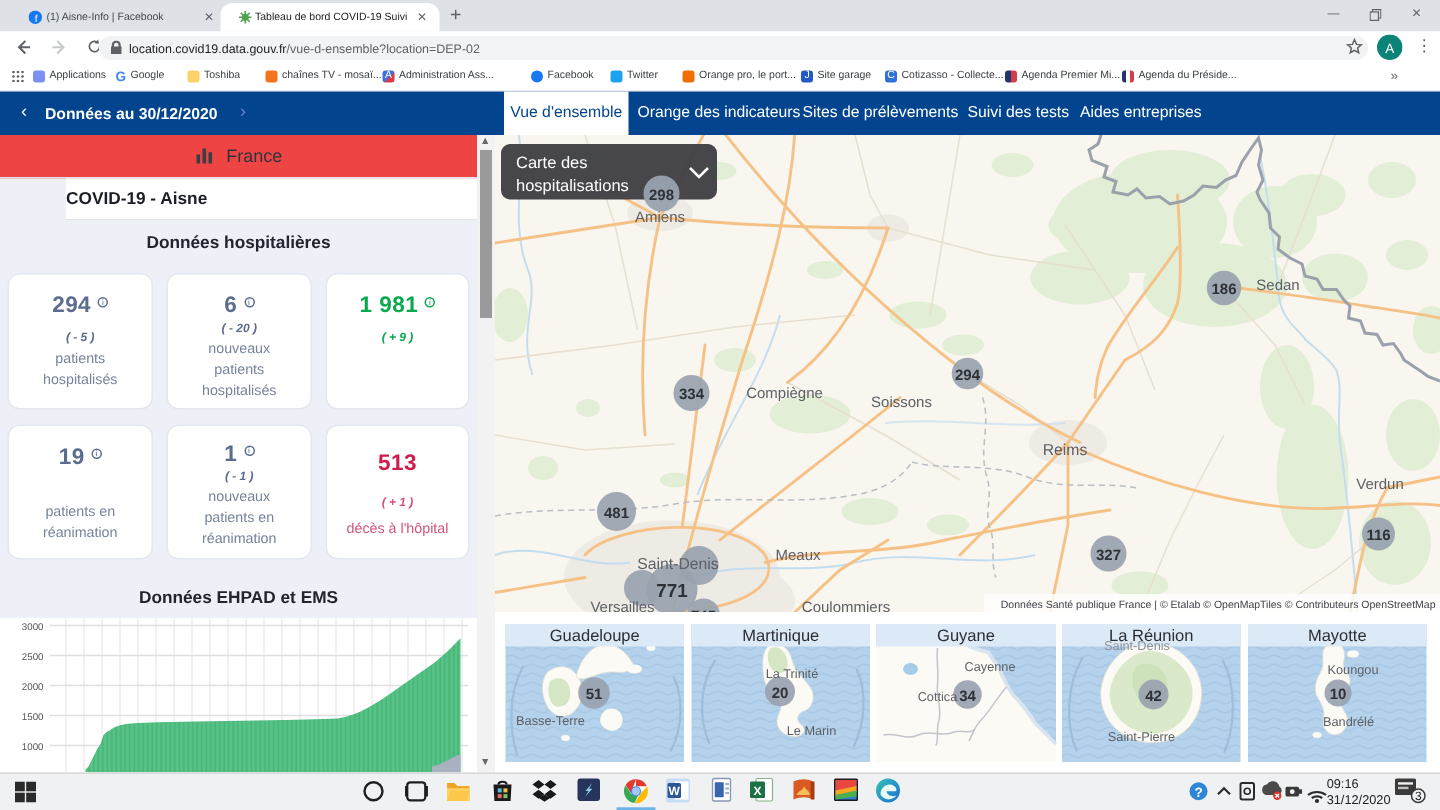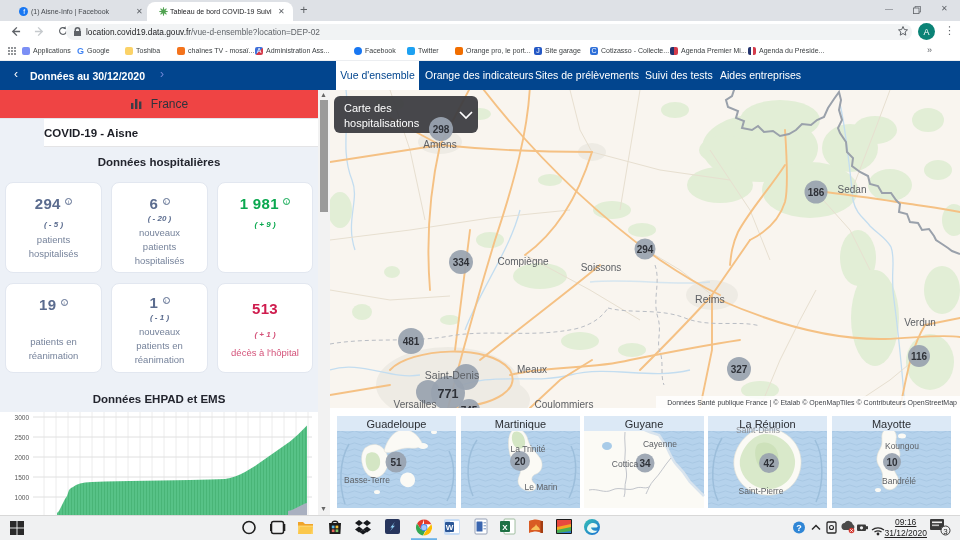--- a/index.html
+++ b/index.html
@@ -44,21 +44,21 @@
 .cc{position:absolute;left:0;width:100%;text-align:center;}
 .info{font-size:5.5px;vertical-align:5px;border:1px solid currentColor;border-radius:50%;width:7px;height:7px;display:inline-block;line-height:7px;font-style:normal;font-weight:normal;}
 
 #sbtrack{left:318px;top:0px;width:12px;height:425px;background:#f2f2f2;}
 #sbthumb{left:320px;top:10px;width:8px;height:112px;background:#9a9a9a;border-radius:0px;}
 
 #chartbox{left:0;top:322px;width:318px;height:103px;background:#fff;}
 
 #taskbar{left:0;top:515px;width:960px;height:25px;background:#f0f1f2;border-top:1px solid #d8d8d8;}
 #searchbox{left:37px;top:540px;width:220px;height:24px;background:#fff;border:1px solid #b0b0b0;color:#454545;font-size:10px;line-height:22px;}
-#clock{right:33px;top:517px;color:#222;font-size:8.5px;text-align:center;line-height:10.5px;text-decoration:underline;}
+#clock{right:33px;top:517px;color:#222;font-size:8.5px;text-align:left;line-height:10.5px;}
 </style></head>
 <body>
 <div id="stage">
 
   
   <div class="abs" id="tabstrip"></div>
   <div class="abs tab-inactive">
     <svg class="abs" style="left:11px;top:5px" width="9" height="9" viewBox="0 0 12 12">
         <circle cx="6" cy="6" r="6" fill="#1877f2"></circle>
         <text x="6.8" y="9.8" font-size="9" fill="#fff" text-anchor="middle" font-family="Liberation Sans">f</text>

